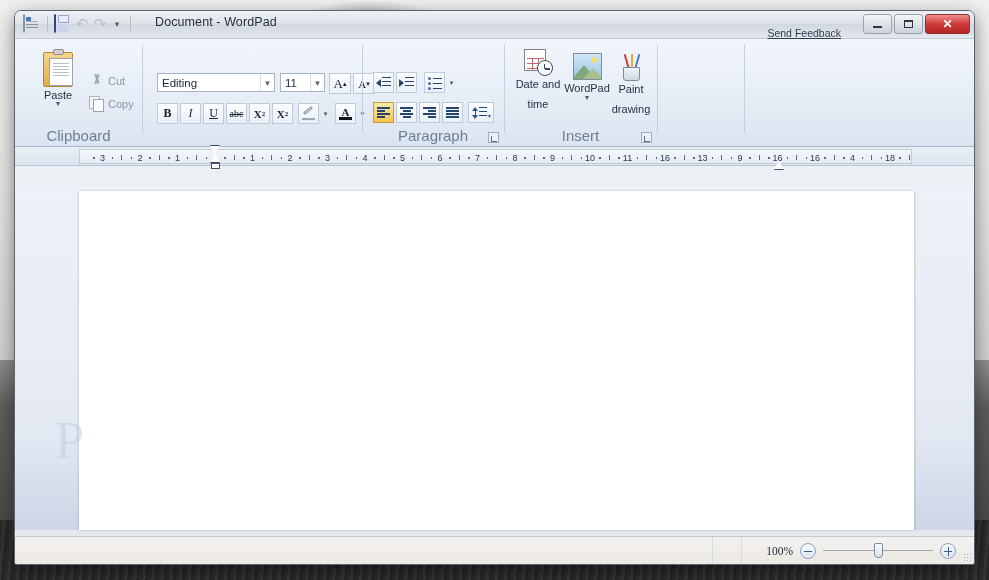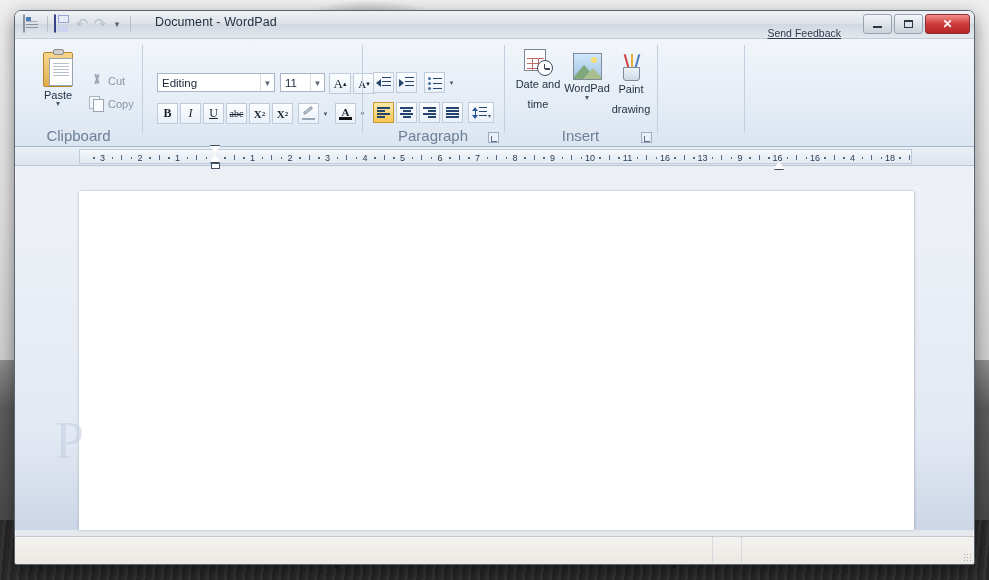--- a/index.html
+++ b/index.html
@@ -527,16 +527,24 @@
     </div>
     <div class="watermark">P</div>
   </div>
 
   <div class="status">
     <div style="flex:1"></div>
     <div class="sv"></div>
     <div style="width:28px"></div>
     <div class="sv"></div>
     <div style="width:232px"></div>
+    <div class="zwrap">
+      <span class="zpct">100%</span>
+      <span class="zbtn"></span>
+      <span class="ztrack">
+        <span class="zthumb" style="left: 50.5px;"></span>
+      </span>
+      <span class="zbtn plus"></span>
+    </div>
     <div class="grip"></div>
   </div>
 
 </div>
 
 </body></html>

